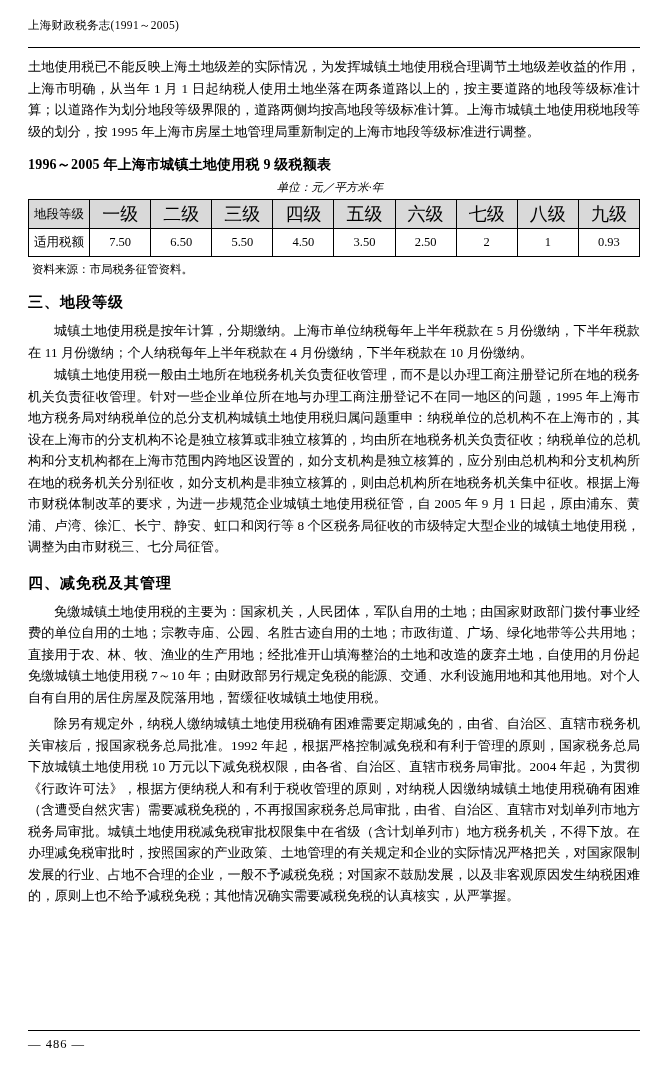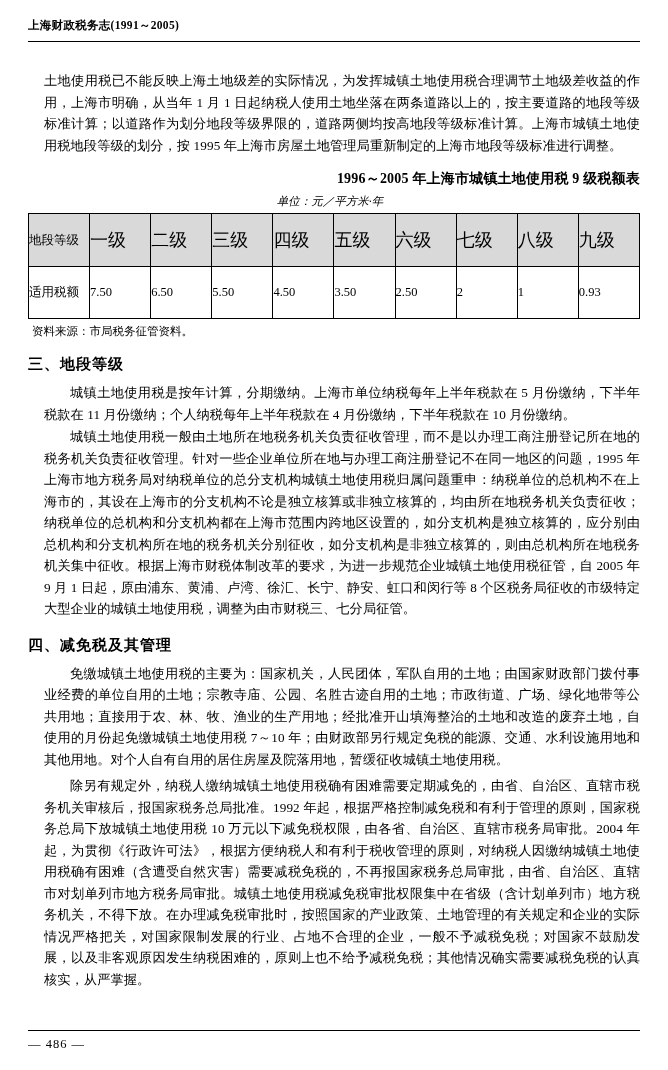--- a/index.html
+++ b/index.html
@@ -18,61 +18,60 @@
   .page {
     width: 668px;
     height: 1070px;
     box-sizing: border-box;
     padding: 18px 28px 10px 28px;
     position: relative;
   }
   .header {
     font-size: 11.5px;
     color: #000;
-    padding-bottom: 8px;
+    padding-bottom: 14px;
     border-bottom: 1.3px solid #000;
-    margin-bottom: 28px;
+    margin-bottom: 8px;
     letter-spacing: 0.3px;
-    font-weight: bold;
   }
   p.body-text {
     font-size: 13.2px;
     line-height: 21.5px;
-    margin: 0 0 1px 16px;
+    margin: 0 0 1px 0;
     text-align: justify;
     text-justify: inter-ideograph;
     letter-spacing: 0.1px;
   }
   p.indent {
     text-indent: 26px;
   }
   .table-title {
-    text-align: right;
+    text-align: left;
     font-size: 14px;
     font-weight: bold;
     margin: 14px 0 6px 0;
     letter-spacing: 0.2px;
   }
   .unit-line {
     text-align: center;
     font-size: 11.5px;
     font-style: italic;
     margin: 0 8px 4px 0;
   }
   table.tax-table {
     border-collapse: collapse;
     width: 100%;
     table-layout: fixed;
   }
   table.tax-table td {
     border: 1px solid #000;
-    text-align: left;
+    text-align: center;
     font-size: 12.5px;
     height: 23px;
-    padding: 14px 0;
+    padding: 2px 0;
   }
   table.tax-table tr.head td {
     background: #d9d9d9;
     font-weight: normal;
     font-size: 18px;
   }
   table.tax-table tr.head td.first,
   table.tax-table tr.body td.first {
     font-size: 12.5px;
   }

